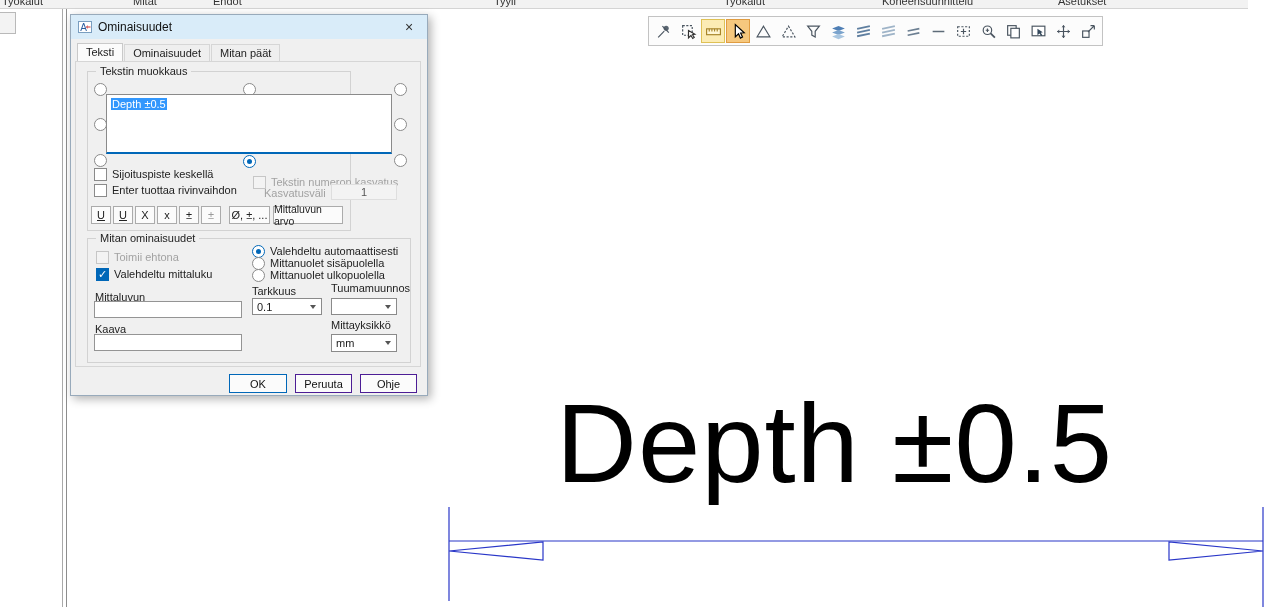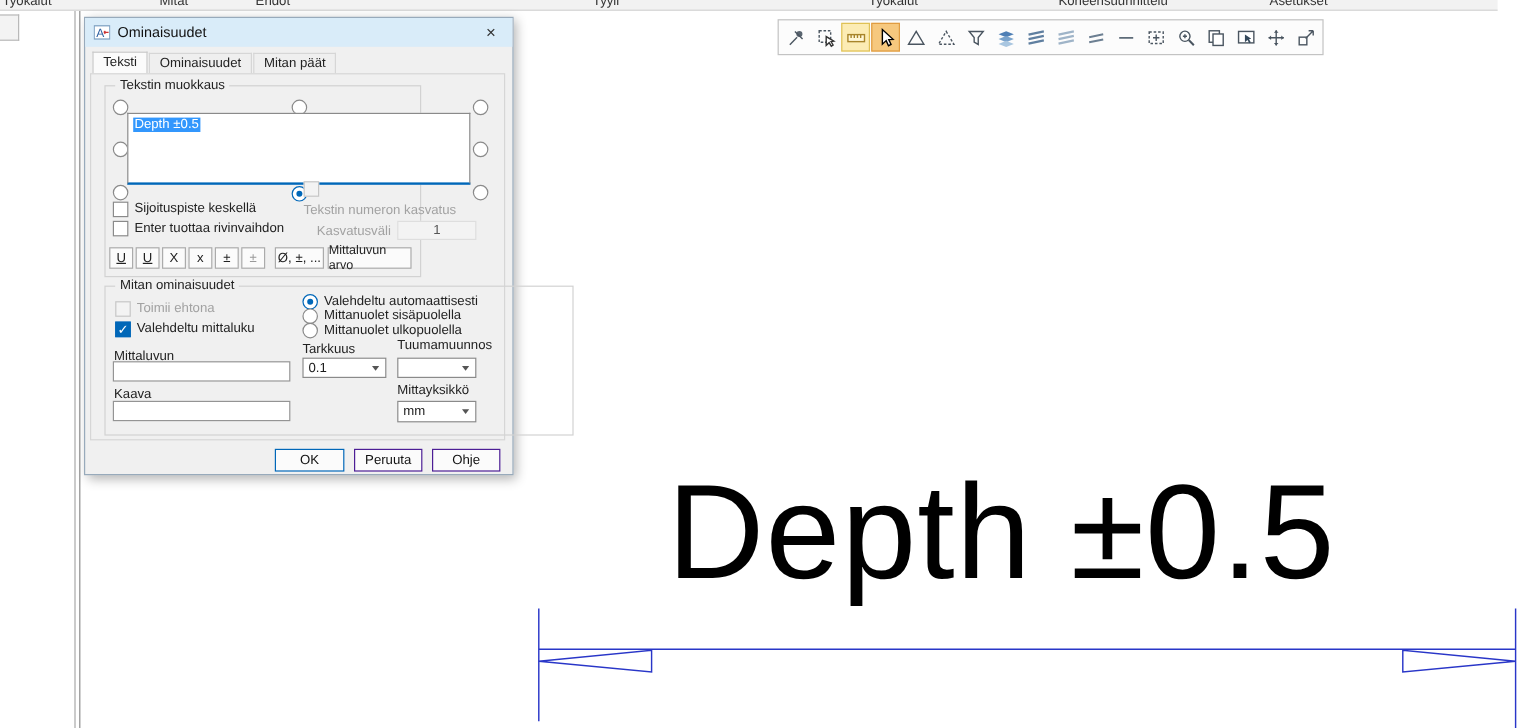--- a/index.html
+++ b/index.html
@@ -232,21 +232,21 @@
     <span class="radio" style="position:absolute;left:306px;top:82px;"></span>
 
     <div class="textarea" style="left:18px;top:22px;width:286px;height:60px;">
       <span class="sel">Depth ±0.5</span>
     </div>
 
     <div class="row" style="left:6px;top:96px;">
       <span class="cb"></span>
       <span class="lbl">Sijoituspiste keskellä</span>
     </div>
-    <div class="row" style="left:165px;top:79px;flex-direction:column;">
+    <div class="row" style="left:165px;top:104px;">
       <span class="cb dis"></span>
       <span class="lbl dis">Tekstin numeron kasvatus</span>
     </div>
     <div class="row" style="left:6px;top:112px;">
       <span class="cb"></span>
       <span class="lbl">Enter tuottaa rivinvaihdon</span>
     </div>
     <span class="slabel" style="left:176px;top:115px;color:#a2a2a2;">Kasvatusväli</span>
     <div class="field dis" style="left:243px;top:112px;width:66px;height:16px;">
       <span>1</span>
@@ -271,21 +271,21 @@
         <span>±</span>
       </div>
     <div class="fbtn wide1" style="left:141px;top:134px;">
         <span>Ø, ±, ...</span>
       </div>
     <div class="fbtn wide2" style="left:185px;top:134px;">
         <span>Mittaluvun arvo</span>
       </div>
   </div>
 
-  <div class="group" style="left:16px;top:223px;width:391px;height:125px;">
+  <div class="group" style="left:16px;top:223px;width:324px;height:125px;">
     <span class="legend">Mitan ominaisuudet</span>
 
     <div class="row" style="left:8px;top:12px;">
       <span class="cb dis"></span>
       <span class="lbl dis">Toimii ehtona</span>
     </div>
     <div class="row" style="left:8px;top:29px;">
       <span class="cb on"></span>
       <span class="lbl">Valehdeltu mittaluku</span>
     </div>

